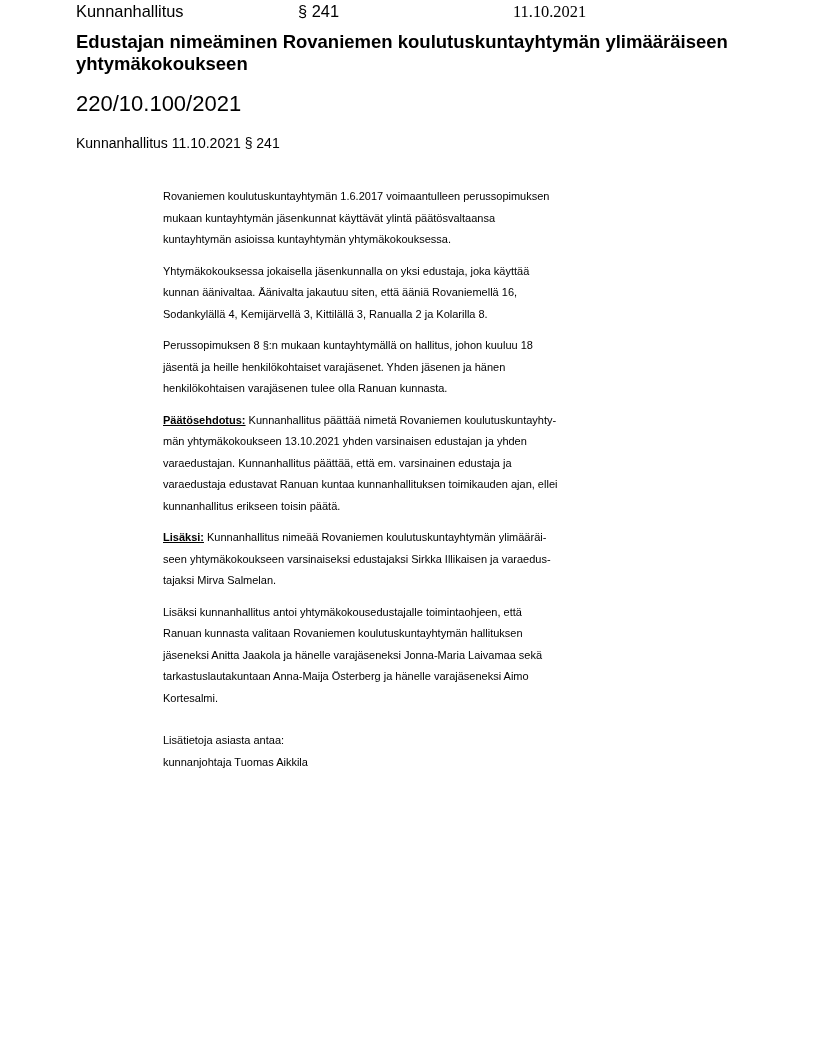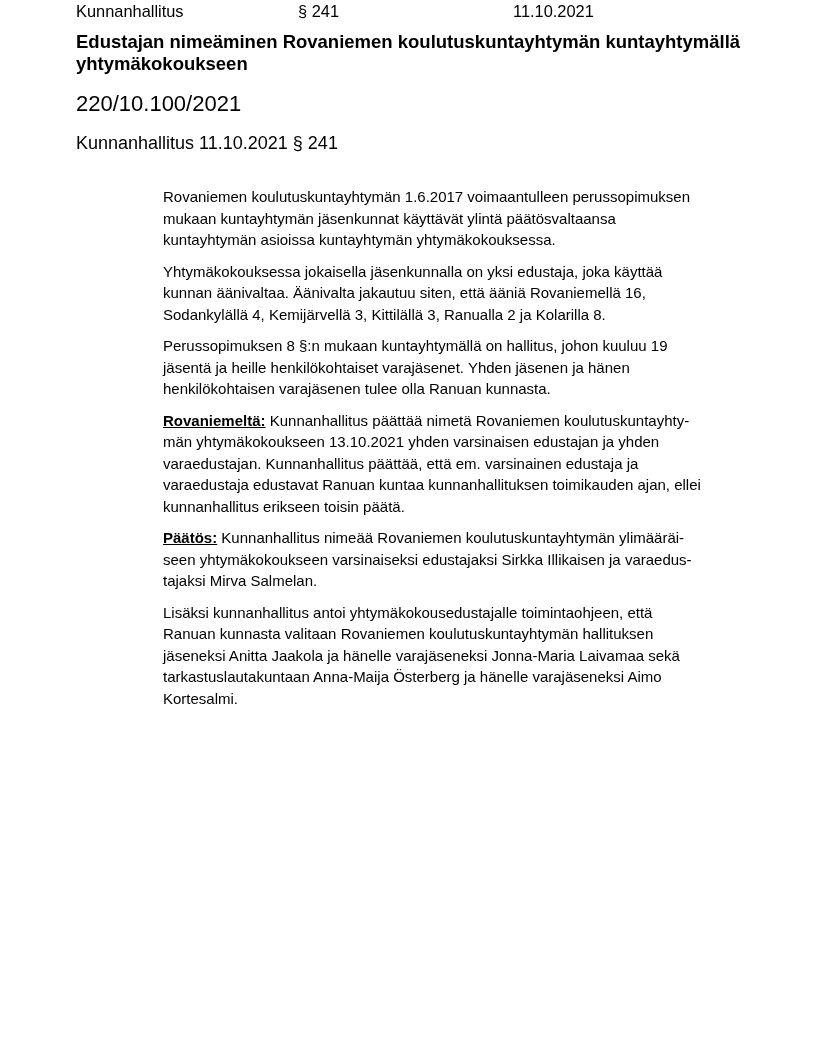--- a/index.html
+++ b/index.html
@@ -24,21 +24,21 @@
     position: absolute;
     top: 1px;
     left: 0;
     right: 0;
     height: 22px;
     font-size: 16.4px;
     line-height: 21px;
   }
   .doc-header .org  { position: absolute; left: 76px;  top: 0; }
   .doc-header .sec  { position: absolute; left: 298px; top: 0; text-align: right; }
-  .doc-header .date { position: absolute; left: 513px; top: 0; }
+  .doc-header .date { position: absolute; left: 513px; top: 0; font-family: Liberation Serif, serif; }
   .title {
     position: absolute;
     left: 76px;
     top: 31px;
     margin: 0;
     font-size: 18.5px;
     font-weight: bold;
     line-height: 22.3px;
     white-space: pre-line;
   }
@@ -46,29 +46,29 @@
     position: absolute;
     left: 76px;
     top: 93px;
     font-size: 22px;
     line-height: 21px;
   }
   .section-heading {
     position: absolute;
     left: 76px;
     top: 133px;
-    font-size: 18px;
+    font-size: 14px;
     line-height: 21px;
   }
   .body-text {
     position: absolute;
     left: 163px;
     top: 186px;
     width: 650px;
-    font-size: 15px;
+    font-size: 11px;
     line-height: 21.5px;
   }
   .para {
     margin: 0 0 10px 0;
     white-space: pre-line;
   }
   .plabel {
     font-weight: bold;
     text-decoration: underline;
   }
@@ -81,47 +81,49 @@
 <body>
 
 <div class="page">
 
   <div class="doc-header">
     <span class="org">Kunnanhallitus</span>
     <span class="sec">§ 241</span>
     <span class="date">11.10.2021</span>
   </div>
 
-  <h1 class="title">Edustajan nimeäminen Rovaniemen koulutuskuntayhtymän kuntayhtymällä
+  <h1 class="title">Edustajan nimeäminen Rovaniemen koulutuskuntayhtymän ylimääräiseen
 yhtymäkokoukseen</h1>
 
   <div class="ref">220/10.100/2021</div>
 
   <div class="section-heading">Kunnanhallitus 11.10.2021 § 241</div>
 
   <div class="body-text">
     <div>
         <p class="para">Rovaniemen koulutuskuntayhtymän 1.6.2017 voimaantulleen perussopimuksen
 mukaan kuntayhtymän jäsenkunnat käyttävät ylintä päätösvaltaansa
 kuntayhtymän asioissa kuntayhtymän yhtymäkokouksessa.</p>
         <p class="para">Yhtymäkokouksessa jokaisella jäsenkunnalla on yksi edustaja, joka käyttää
 kunnan äänivaltaa. Äänivalta jakautuu siten, että ääniä Rovaniemellä 16,
 Sodankylällä 4, Kemijärvellä 3, Kittilällä 3, Ranualla 2 ja Kolarilla 8.</p>
-        <p class="para">Perussopimuksen 8 §:n mukaan kuntayhtymällä on hallitus, johon kuuluu 19
+        <p class="para">Perussopimuksen 8 §:n mukaan kuntayhtymällä on hallitus, johon kuuluu 18
 jäsentä ja heille henkilökohtaiset varajäsenet. Yhden jäsenen ja hänen
 henkilökohtaisen varajäsenen tulee olla Ranuan kunnasta.</p>
-        <p class="para"><span class="plabel">Rovaniemeltä:</span> Kunnanhallitus päättää nimetä Rovaniemen koulutuskuntayhty-
+        <p class="para"><span class="plabel">Päätösehdotus:</span> Kunnanhallitus päättää nimetä Rovaniemen koulutuskuntayhty-
 män yhtymäkokoukseen 13.10.2021 yhden varsinaisen edustajan ja yhden
 varaedustajan. Kunnanhallitus päättää, että em. varsinainen edustaja ja
 varaedustaja edustavat Ranuan kuntaa kunnanhallituksen toimikauden ajan, ellei
 kunnanhallitus erikseen toisin päätä.</p>
-        <p class="para"><span class="plabel">Päätös:</span> Kunnanhallitus nimeää Rovaniemen koulutuskuntayhtymän ylimääräi-
+        <p class="para"><span class="plabel">Lisäksi:</span> Kunnanhallitus nimeää Rovaniemen koulutuskuntayhtymän ylimääräi-
 seen yhtymäkokoukseen varsinaiseksi edustajaksi Sirkka Illikaisen ja varaedus-
 tajaksi Mirva Salmelan.</p>
         <p class="para">Lisäksi kunnanhallitus antoi yhtymäkokousedustajalle toimintaohjeen, että
 Ranuan kunnasta valitaan Rovaniemen koulutuskuntayhtymän hallituksen
 jäseneksi Anitta Jaakola ja hänelle varajäseneksi Jonna-Maria Laivamaa sekä
 tarkastuslautakuntaan Anna-Maija Österberg ja hänelle varajäseneksi Aimo
 Kortesalmi.</p>
       </div>
+    <div class="contact">Lisätietoja asiasta antaa:
+kunnanjohtaja Tuomas Aikkila</div>
   </div>
 
 </div>
 
 </body></html>

